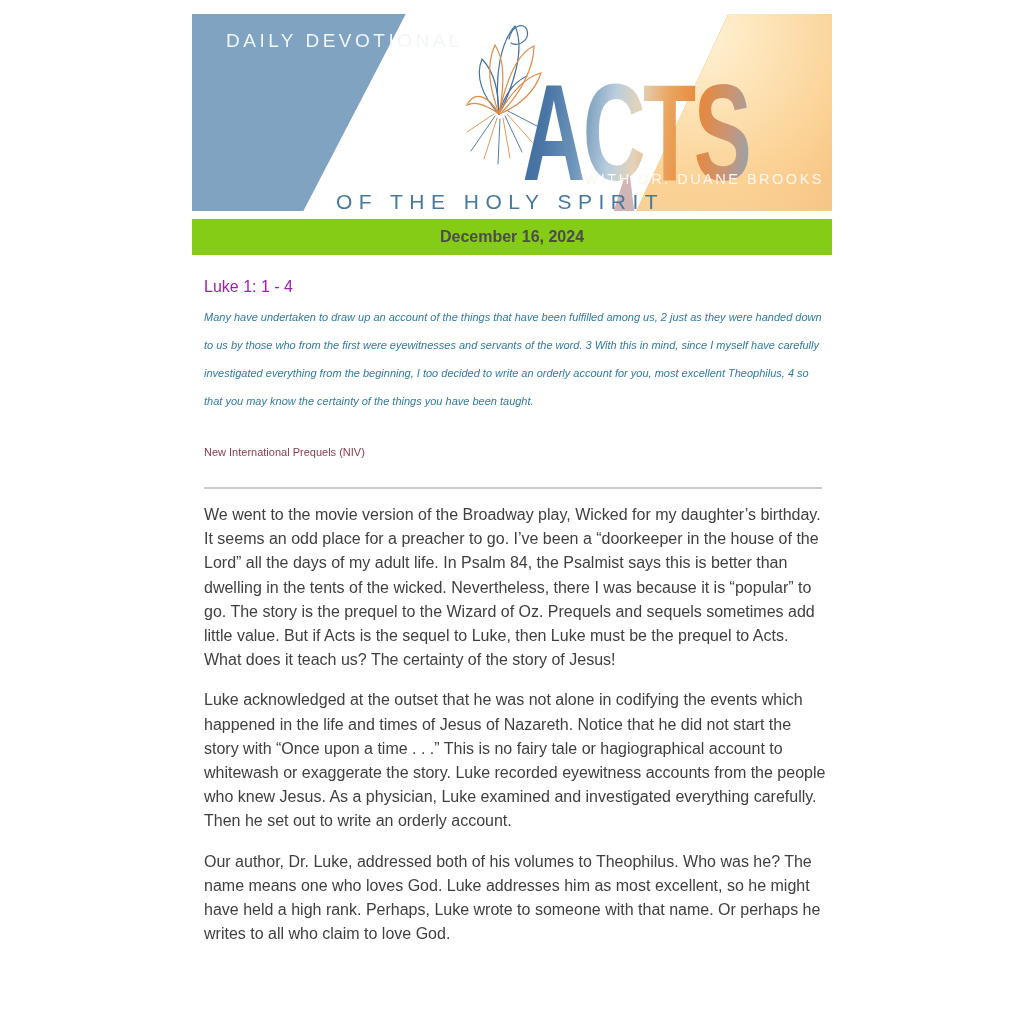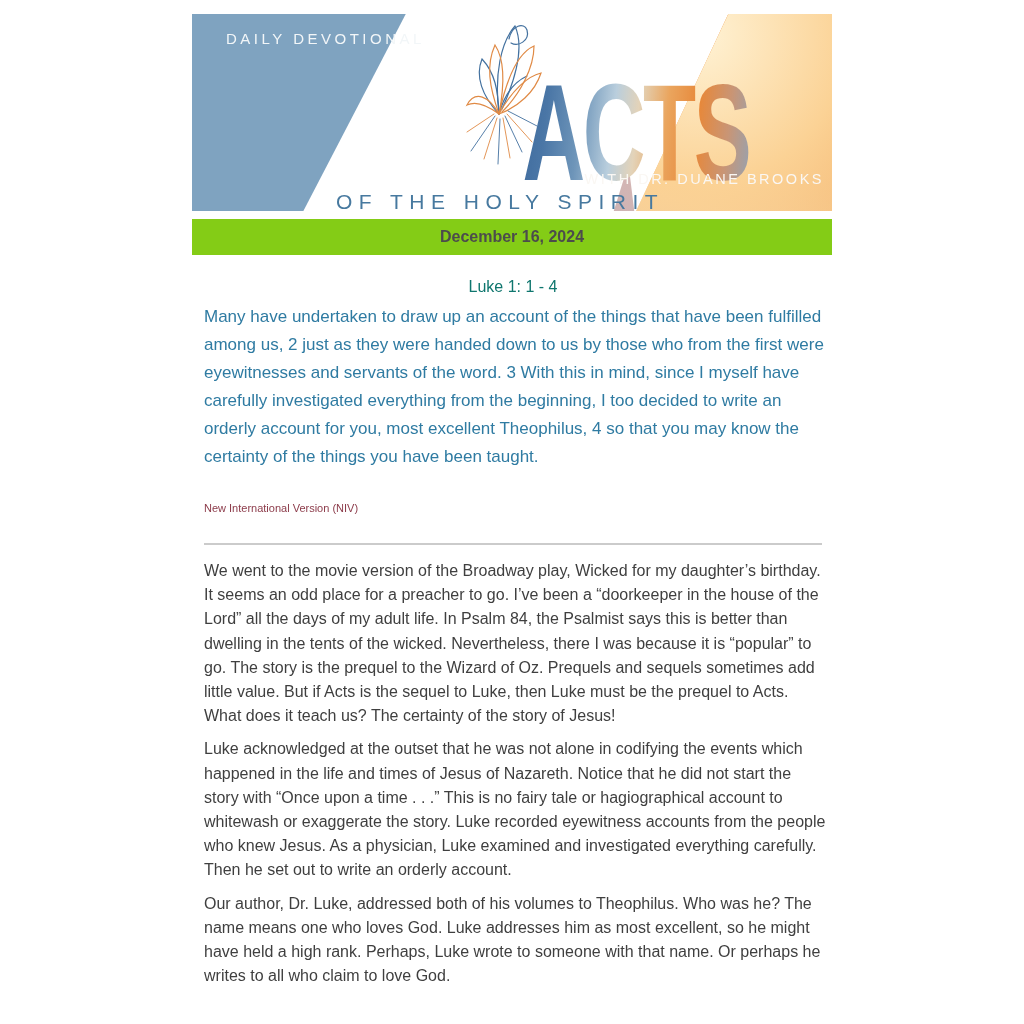--- a/index.html
+++ b/index.html
@@ -31,21 +31,21 @@
   }
   .sliver-right {
     position: absolute; inset: 0;
     clip-path: polygon(68.2% 76%, 69.1% 100%, 65.9% 100%);
     background: linear-gradient(200deg, #eab99e 0%, #cfadab 55%, #b2a7b2 100%);
     opacity: 0.9; z-index: 1;
   }
 
   .kicker {
     position: absolute; top: 16px; left: 34px; z-index: 4;
-    color: #f2f6f8; font-size: 15px; letter-spacing: 3.5px; font-weight: 400;
+    color: #f2f6f8; font-size: 19px; letter-spacing: 3.5px; font-weight: 400;
   }
   .byline {
     position: absolute; bottom: 24px; right: 8px; z-index: 4;
     color: #faf7f3; font-size: 14.5px; letter-spacing: 2.5px; font-weight: 400;
   }
 
   .logo-title {
     position: absolute; top: 49px; left: 0; right: 16px; z-index: 2;
     display: flex; justify-content: flex-end;
   }
@@ -67,32 +67,32 @@
   
   .date-bar {
     margin-top: 8px; height: 36px; background: #84cc16;
     text-align: center; line-height: 36px;
     font-size: 16px; font-weight: 700; color: #4c4c4c;
   }
 
   
   .content { padding: 0 10px 0 12px; }
 
-  .scripture-ref { margin-top: 23px; font-size: 16px; color: #0f766e; text-align: center; }
+  .scripture-ref { margin-top: 23px; font-size: 16px; color: #a21caf; }
   .scripture-text {
     margin-top: 7px; width: 622px;
-    font-size: 17px; line-height: 28px; color: #2f7ba2;
+    font-style: italic; font-size: 11px; line-height: 28px; color: #2f7ba2;
   }
   .translation {
     margin-top: 31px; font-size: 11px; color: #8c3b4a; text-decoration: none; display: inline-block;
   }
   .divider { margin-top: 27px; border: none; border-top: 2px solid #cbcbcb; }
 
   .devotional p {
-    margin-top: 9px; width: 622px;
+    margin-top: 16px; width: 622px;
     font-size: 16px; line-height: 24.2px; color: #3f3f3f;
   }
   .devotional p:first-child { margin-top: 14px; }
 </style>
 </head>
 <body>
 
 <div class="column">
 
   <div class="banner">
@@ -136,21 +136,21 @@
 
     <div class="logo-subtitle">OF THE HOLY SPIRIT</div>
     <div class="byline">WITH DR. DUANE BROOKS</div>
   </div>
 
   <div class="date-bar">December 16, 2024</div>
 
   <div class="content">
     <div class="scripture-ref">Luke 1: 1 - 4</div>
     <div class="scripture-text">Many have undertaken to draw up an account of the things that have been fulfilled among us, 2 just as they were handed down to us by those who from the first were eyewitnesses and servants of the word. 3 With this in mind, since I myself have carefully investigated everything from the beginning, I too decided to write an orderly account for you, most excellent Theophilus, 4 so that you may know the certainty of the things you have been taught.</div>
-    <a class="translation" href="#">New International Version (NIV)</a>
+    <a class="translation" href="#">New International Prequels (NIV)</a>
     <hr class="divider">
 
     <div class="devotional">
       <p>We went to the movie version of the Broadway play, Wicked for my daughter’s birthday. It seems an odd place for a preacher to go. I’ve been a “doorkeeper in the house of the Lord” all the days of my adult life. In Psalm 84, the Psalmist says this is better than dwelling in the tents of the wicked. Nevertheless, there I was because it is “popular” to go. The story is the prequel to the Wizard of Oz. Prequels and sequels sometimes add little value. But if Acts is the sequel to Luke, then Luke must be the prequel to Acts. What does it teach us? The certainty of the story of Jesus!</p>
       <p>Luke acknowledged at the outset that he was not alone in codifying the events which happened in the life and times of Jesus of Nazareth. Notice that he did not start the story with “Once upon a time . . .” This is no fairy tale or hagiographical account to whitewash or exaggerate the story. Luke recorded eyewitness accounts from the people who knew Jesus. As a physician, Luke examined and investigated everything carefully. Then he set out to write an orderly account.</p>
       <p>Our author, Dr. Luke, addressed both of his volumes to Theophilus. Who was he? The name means one who loves God. Luke addresses him as most excellent, so he might have held a high rank. Perhaps, Luke wrote to someone with that name. Or perhaps he writes to all who claim to love God.</p>
     </div>
   </div>
 
 </div>

